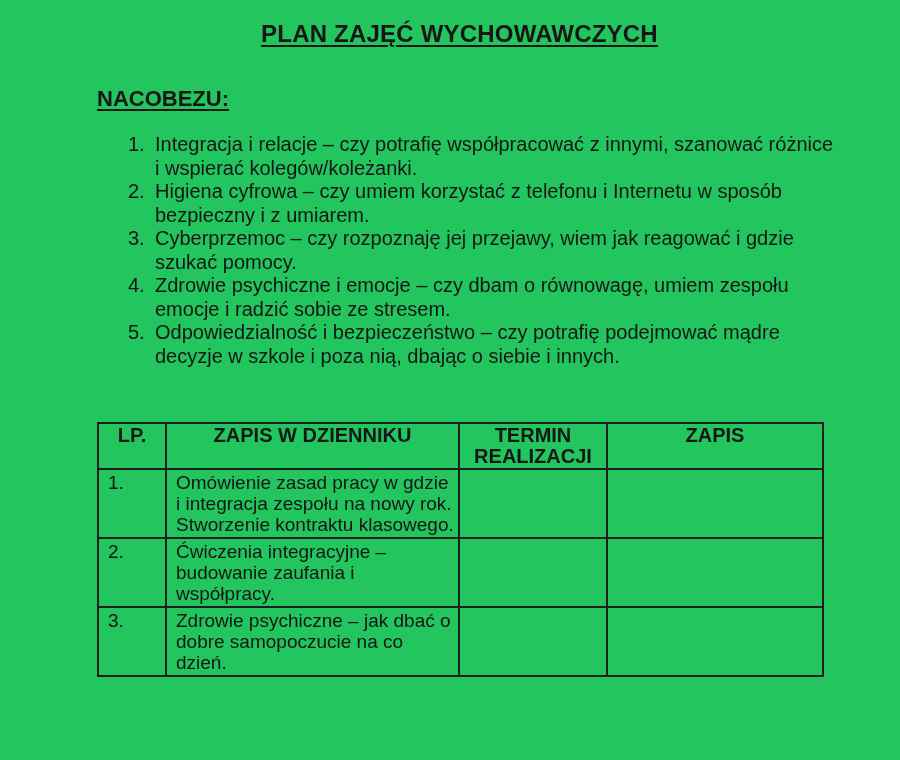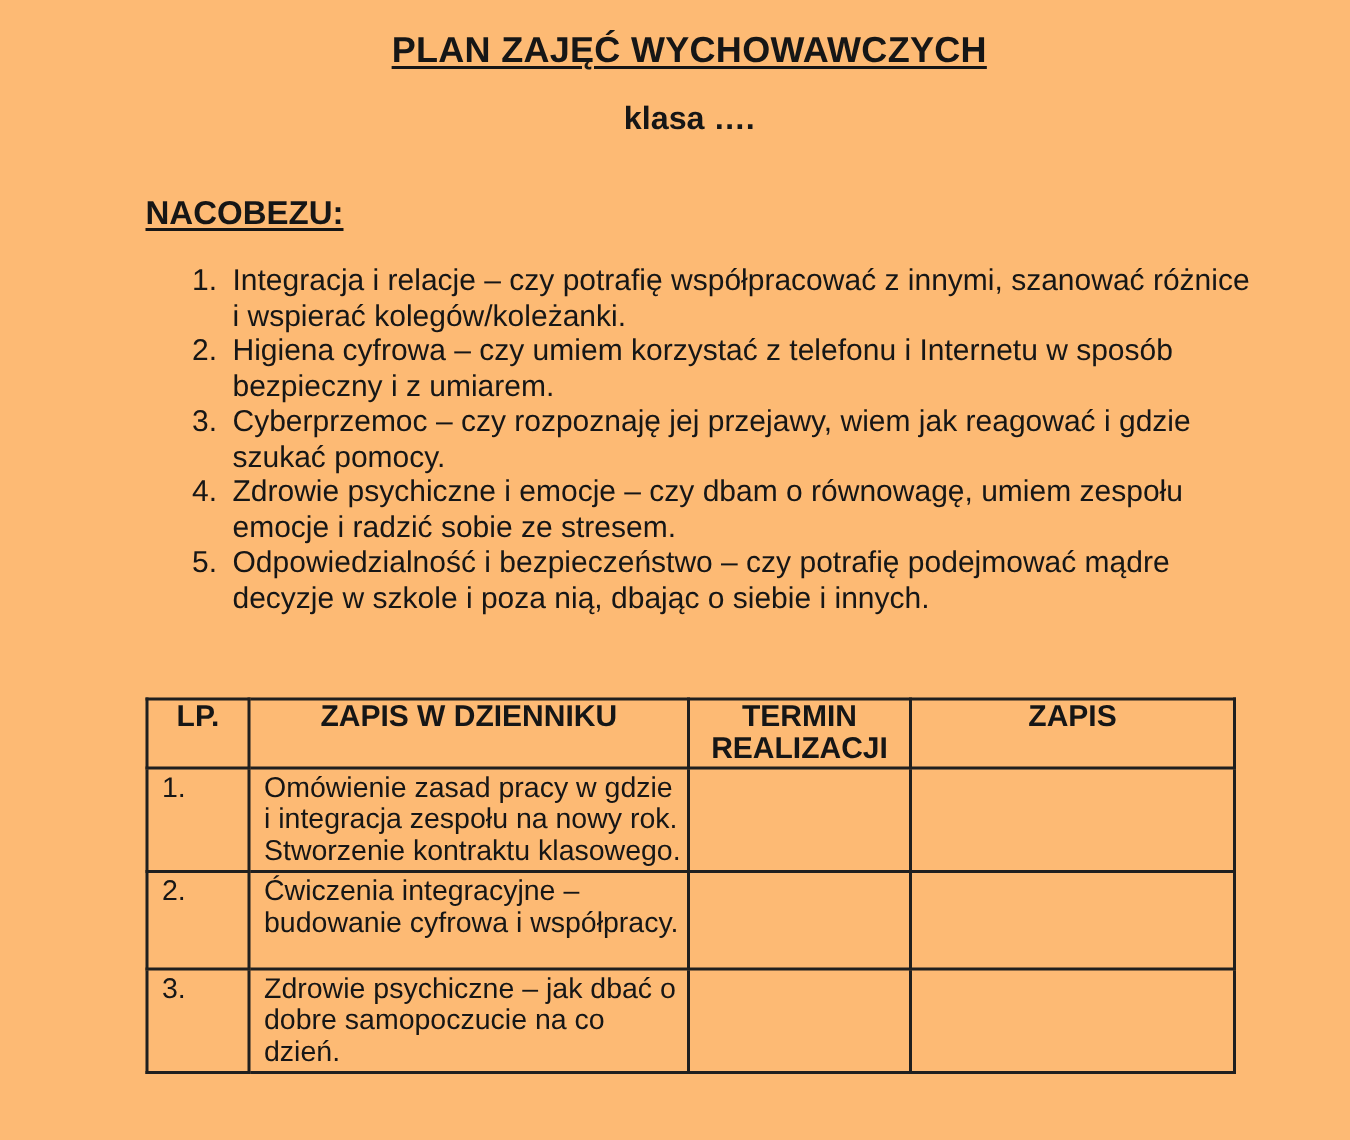--- a/index.html
+++ b/index.html
@@ -9,21 +9,21 @@
     height: 760px;
     overflow: hidden;
     background: #ffffff;
     color: #161616;
     font-family: "Liberation Sans", "DejaVu Sans", sans-serif;
   }
   .page {
     position: relative;
     width: 900px;
     height: 760px;
-    background: #fdba74;
+    background: #22c55e;
   }
   .content {
     position: absolute;
     left: 97px;
     top: 0;
     width: 725px;
   }
   .doc-header { text-align: center; }
   .title {
     margin: 19px 0 0 0;
@@ -90,21 +90,20 @@
   }
 </style>
 </head>
 <body>
 
 <div class="page">
   <div class="content">
 
     <div class="doc-header">
       <h1 class="title">PLAN ZAJĘĆ WYCHOWAWCZYCH</h1>
-      <div class="subtitle subtitle-class">klasa ….</div>
     </div>
 
     <h2 class="section-heading">NACOBEZU:</h2>
 
     <ol class="nacobezu-list">
 
         <li>
           <span class="li-num">1.</span>
           <span class="li-text">Integracja i relacje – czy potrafię współpracować z innymi, szanować różnice i wspierać kolegów/koleżanki.</span>
         </li>
@@ -149,21 +148,21 @@
 
           <tr>
             <td>1.</td>
             <td>Omówienie zasad pracy w gdzie i integracja zespołu na nowy rok. Stworzenie kontraktu klasowego.</td>
             <td></td>
             <td></td>
           </tr>
 
           <tr>
             <td>2.</td>
-            <td>Ćwiczenia integracyjne – budowanie cyfrowa i współpracy.</td>
+            <td>Ćwiczenia integracyjne – budowanie zaufania i współpracy.</td>
             <td></td>
             <td></td>
           </tr>
 
           <tr>
             <td>3.</td>
             <td>Zdrowie psychiczne – jak dbać o dobre samopoczucie na co dzień.</td>
             <td></td>
             <td></td>
           </tr>

